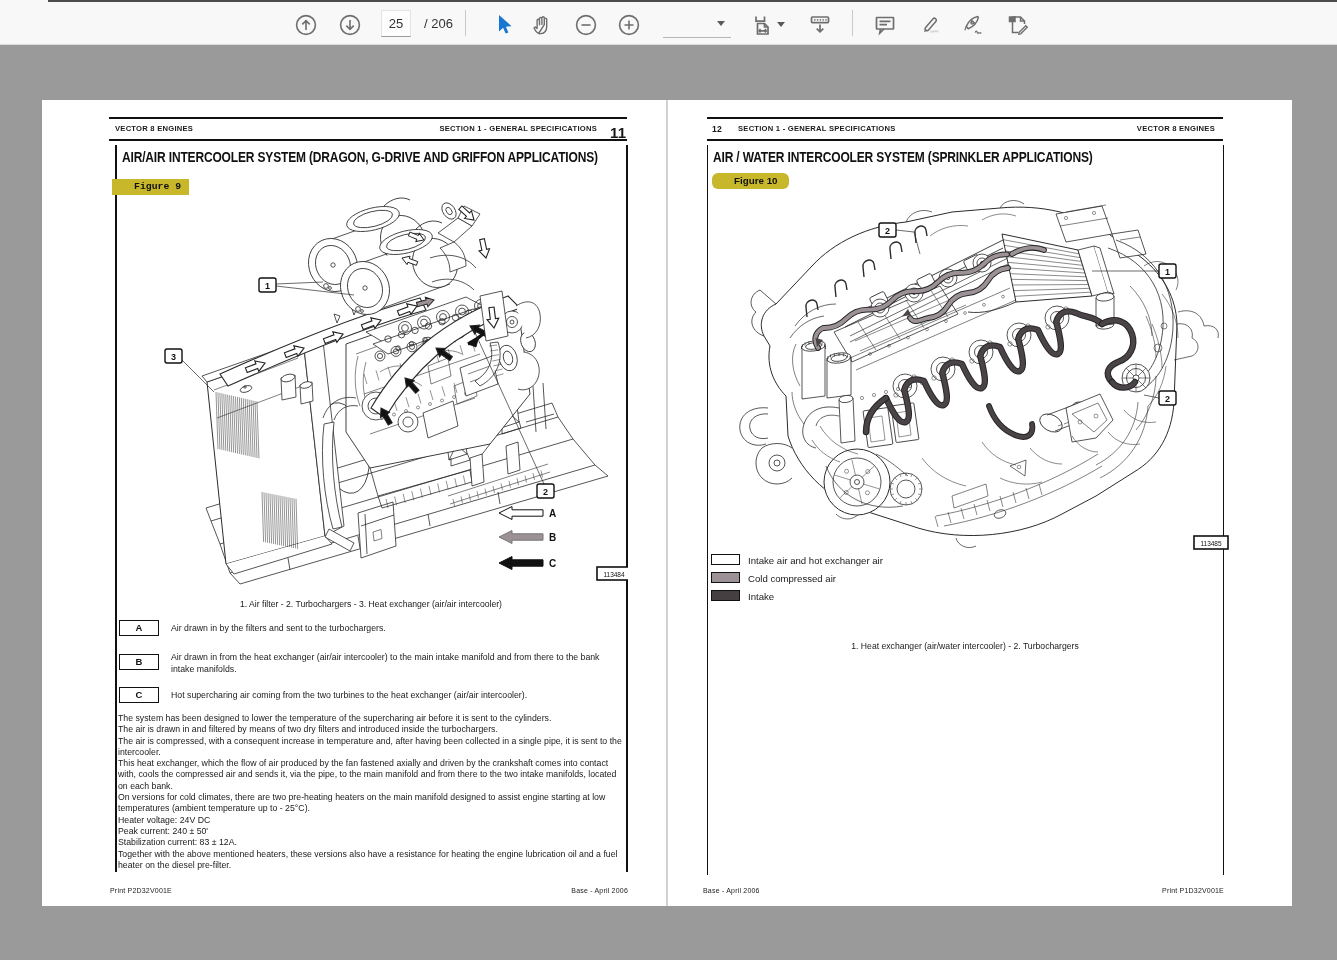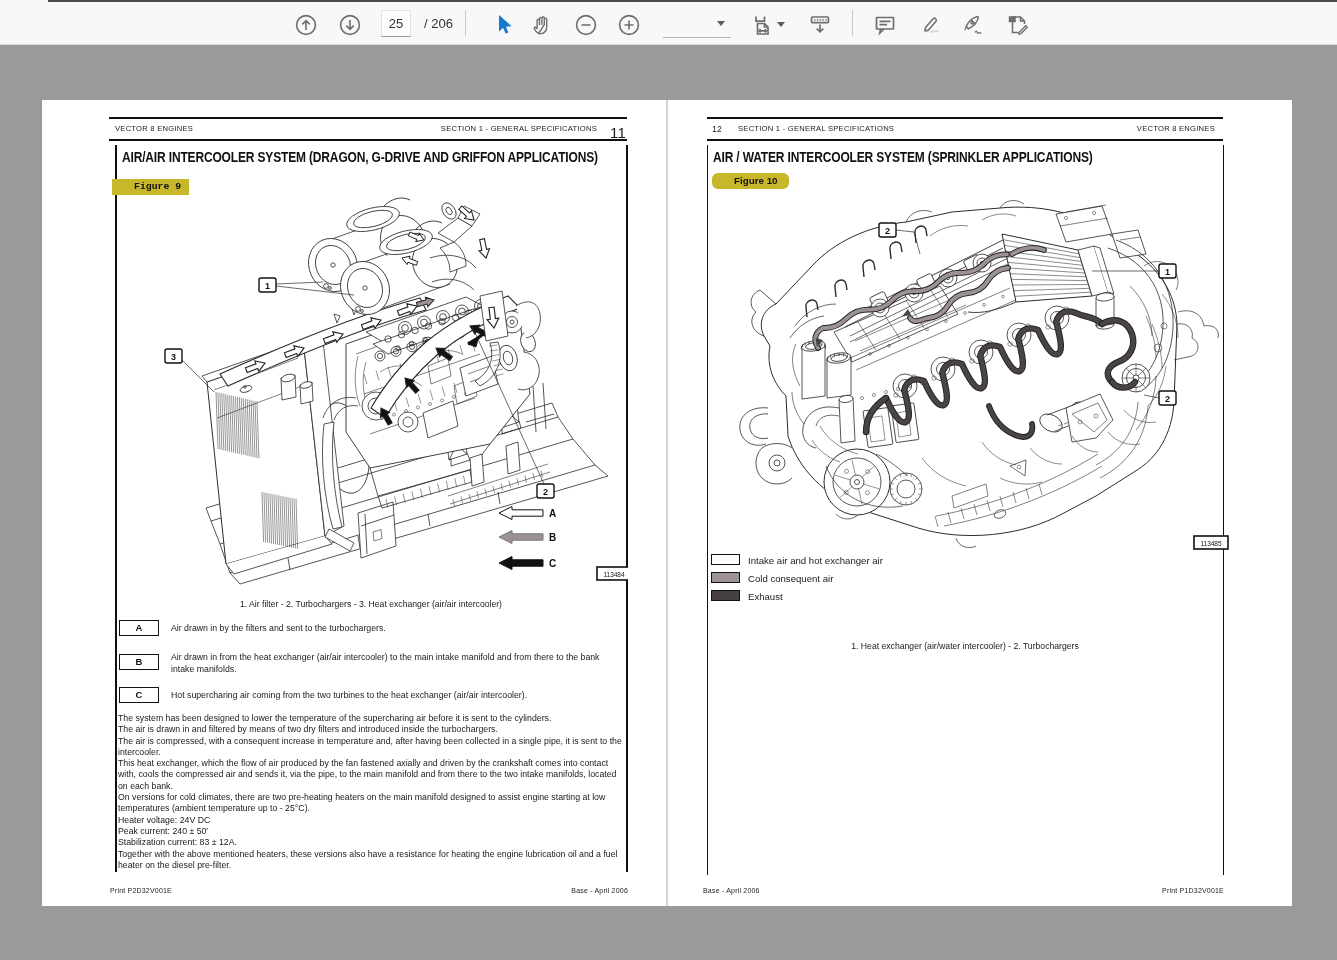--- a/index.html
+++ b/index.html
@@ -25,21 +25,21 @@
   .caret { position:absolute; width:0; height:0; border-left:4px solid transparent;
            border-right:4px solid transparent; border-top:5px solid #5a5a5a; }
 
   
   .viewport { position:absolute; left:0; top:46px; width:1337px; height:914px; background:#9a9a9a; }
   .spread { position:absolute; left:42px; top:54px; width:1250px; height:806px; display:flex; }
   .page { position:relative; width:624px; height:806px; background:#ffffff; overflow:hidden; }
   .page-seam { width:2px; height:806px; background:#d2d2d2; }
 
   .rule { position:absolute; height:1.6px; background:#111; }
-  .hdr { position:absolute; font-size:7.6px; letter-spacing:.25px; color:#1a1a1a; white-space:nowrap; }
+  .hdr { position:absolute; font-size:7.6px; letter-spacing:.25px; color:#1a1a1a; white-space:nowrap;font-weight:bold; }
   .vbar { position:absolute; width:1.6px; background:#111; }
   .ptitle { position:absolute; font-weight:bold; font-size:15px; letter-spacing:-0.2px;
             color:#111; white-space:nowrap; transform:scaleX(0.80); transform-origin:0 50%; }
   .figbadge { position:absolute; width:77px; height:15.5px; background:#c8b72b;
               font-weight:bold; font-size:9.8px; color:#111; line-height:15.5px;
               padding-left:22px; white-space:nowrap; }
   .caption { position:absolute; font-size:9.6px; color:#1a1a1a; text-align:center;
              white-space:nowrap; }
   .cond { transform:scaleX(0.92); transform-origin:0 0; }
   .capcond { transform:scaleX(0.90); transform-origin:50% 0; }
@@ -730,23 +730,23 @@
             <text x="467.5" y="78.5" text-anchor="middle" font-size="9px" font-weight="bold" fill="#111">1</text>
             <rect x="459" y="195" width="17" height="14" rx="2" fill="#fff" stroke="#111" stroke-width="1.4"></rect>
             <text x="467.5" y="205.5" text-anchor="middle" font-size="9px" font-weight="bold" fill="#111">2</text>
             <rect x="494" y="340" width="34" height="13" fill="#fff" stroke="#111" stroke-width="1.6"></rect>
             <text x="511" y="349.5" text-anchor="middle" font-size="6.5px" fill="#111">113485</text>
           </svg>
 
         <div class="swatch" style="left:43px; top:454px; background:#ffffff;"></div>
         <div class="swlabel" style="left:80px; top:455px;">Intake air and hot exchanger air</div>
         <div class="swatch" style="left:43px; top:472px; background:#9b9196;"></div>
-        <div class="swlabel" style="left:80px; top:473px;">Cold consequent air</div>
+        <div class="swlabel" style="left:80px; top:473px;">Cold compressed air</div>
         <div class="swatch" style="left:43px; top:490px; background:#453f41;"></div>
-        <div class="swlabel" style="left:80px; top:491px;">Exhaust</div>
+        <div class="swlabel" style="left:80px; top:491px;">Intake</div>
 
         <div class="caption capcond" style="left:39px; top:540px; width:516px;">1. Heat exchanger (air/water intercooler) - 2. Turbochargers</div>
 
         <div class="pfooter" style="left:35px; top:787px;">Base - April 2006</div>
         <div class="pfooter" style="right:68px; top:787px;">Print P1D32V001E</div>
       </section>
 
     </div>
   </div>
 </div>

